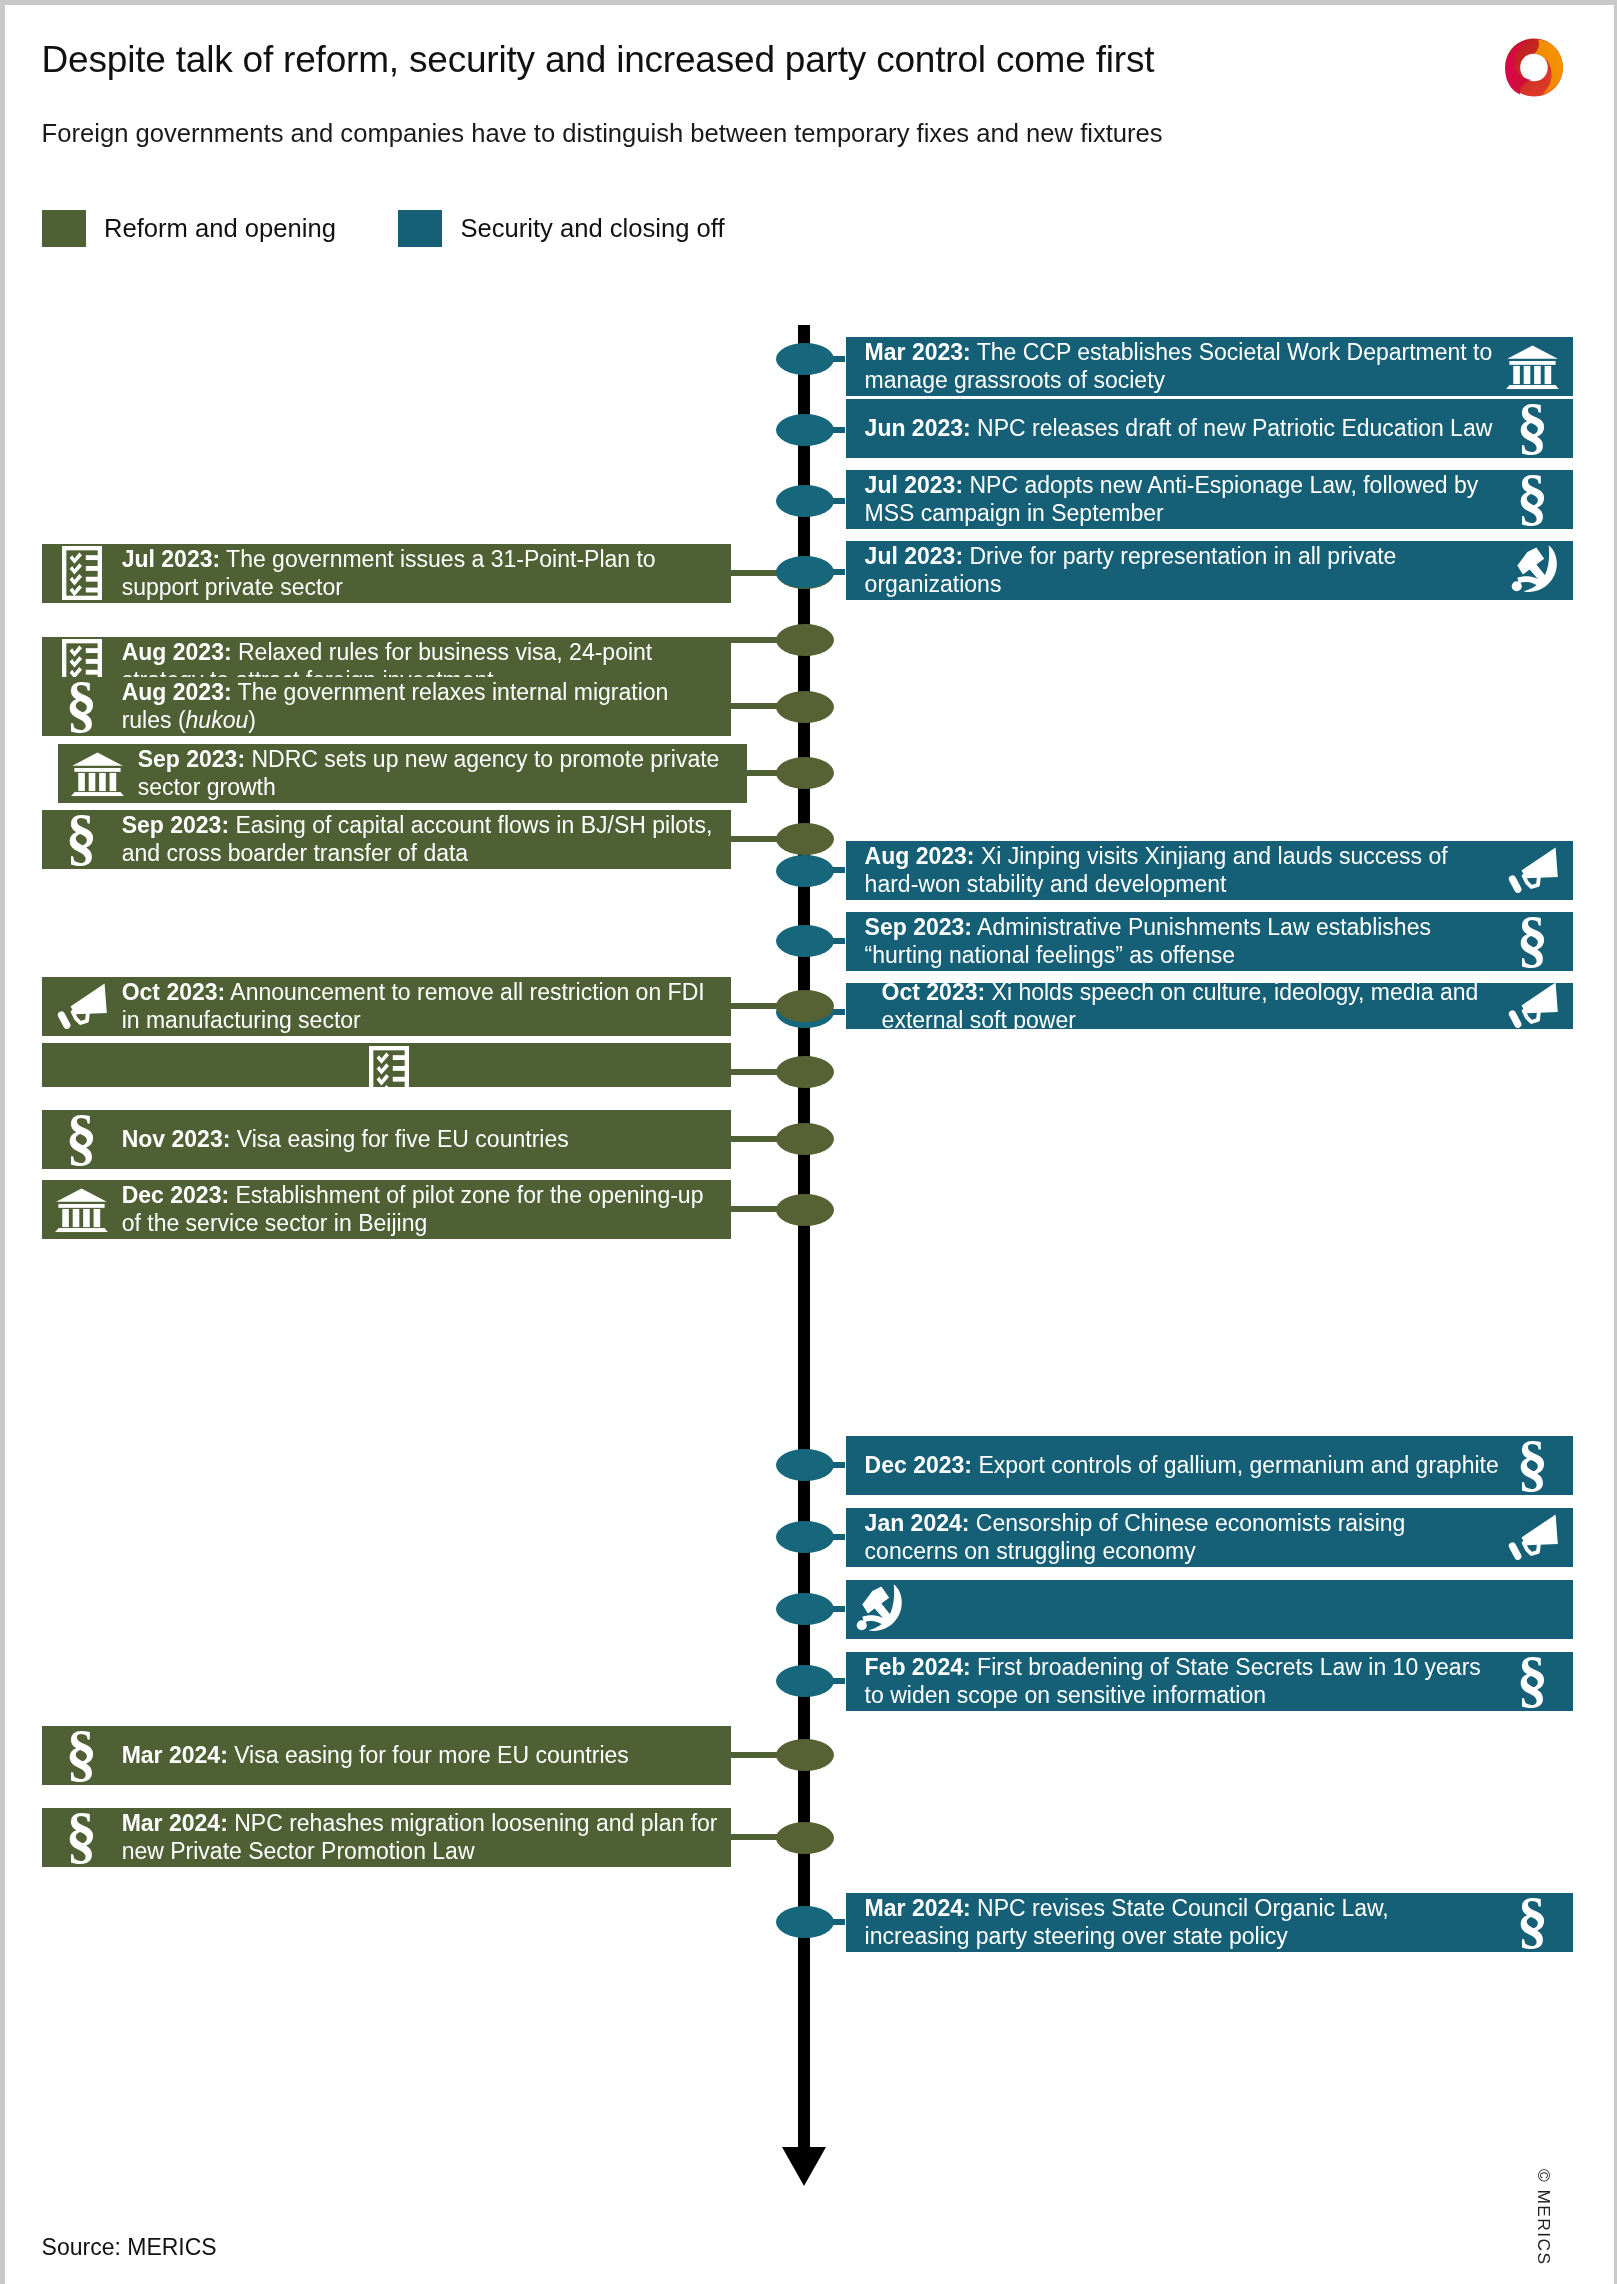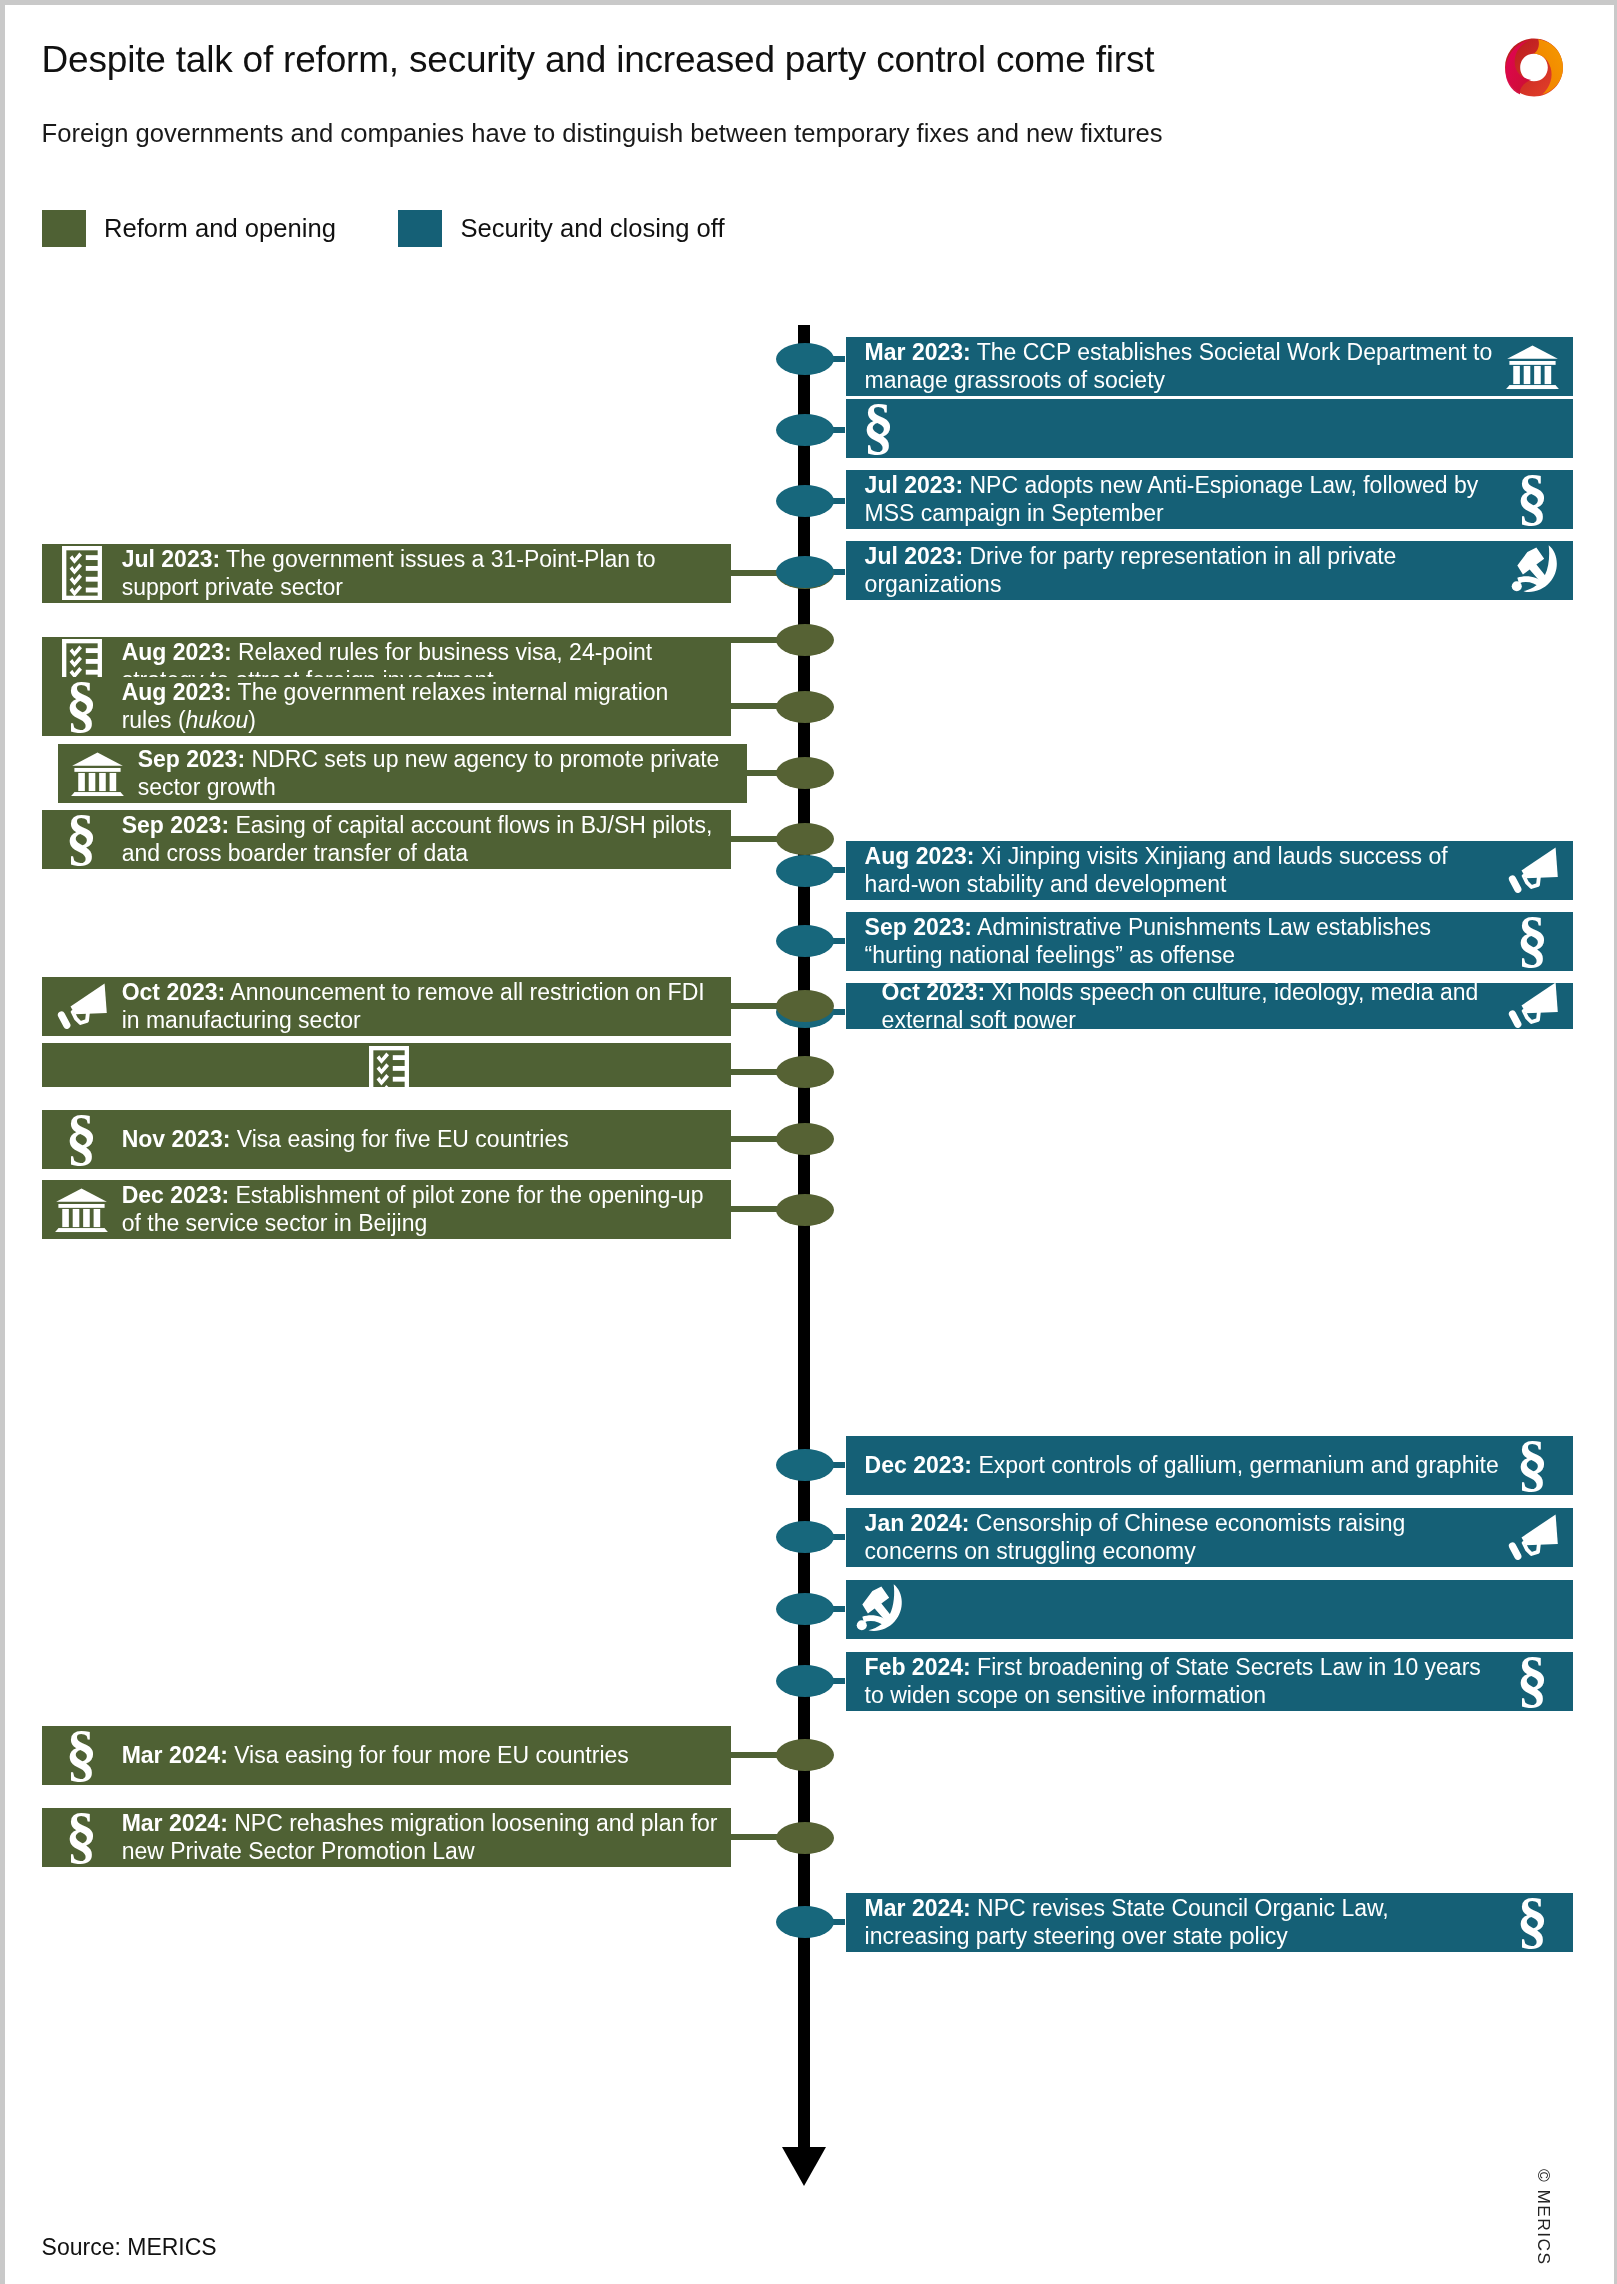--- a/index.html
+++ b/index.html
@@ -162,20 +162,21 @@
         </div>
         <div class="txt"><b>Mar 2023:</b> The CCP establishes Societal Work Department to manage grassroots of society</div>
       </div>
       <div class="stem blue" style="top: 422px; left: 818px; width: 22.4px;"></div>
       <div class="card blue" style="top: 394px; height: 59px;">
         <div class="icon">
           <svg viewBox="0 0 100 100" width="53" height="53">
             <text x="50" y="84" font-family="Liberation Serif, serif" font-size="118" font-weight="bold" text-anchor="middle" fill="#fff">§</text>
           </svg>
         </div>
+        <div class="txt"><b>Jun 2023:</b> NPC releases draft of new Patriotic Education Law</div>
       </div>
       <div class="stem blue" style="top: 493px; left: 818px; width: 22.4px;"></div>
       <div class="card blue" style="top: 465px; height: 59px;">
         <div class="icon">
           <svg viewBox="0 0 100 100" width="53" height="53">
             <text x="50" y="84" font-family="Liberation Serif, serif" font-size="118" font-weight="bold" text-anchor="middle" fill="#fff">§</text>
           </svg>
         </div>
         <div class="txt"><b>Jul 2023:</b> NPC adopts new Anti-Espionage Law, followed by MSS campaign in September</div>
       </div>

